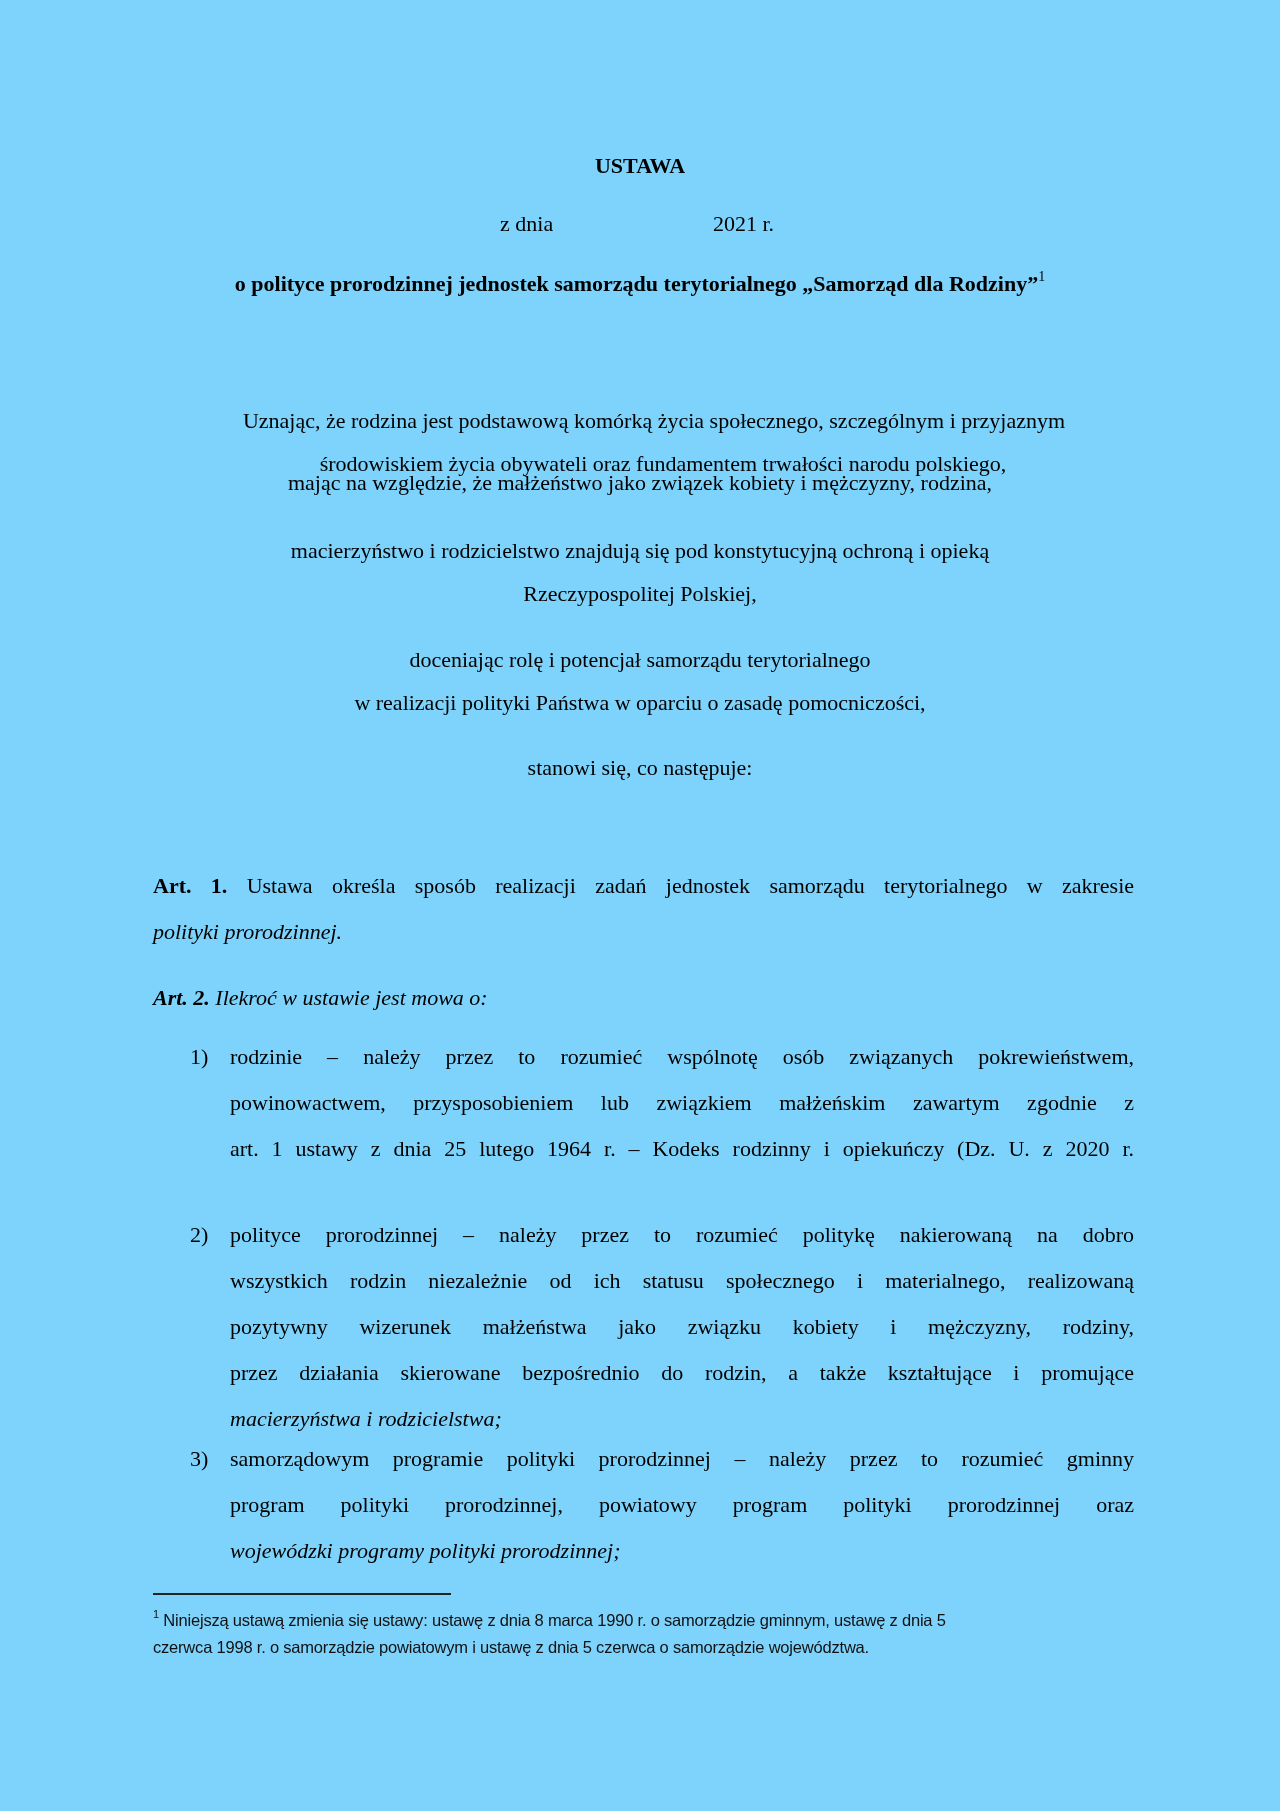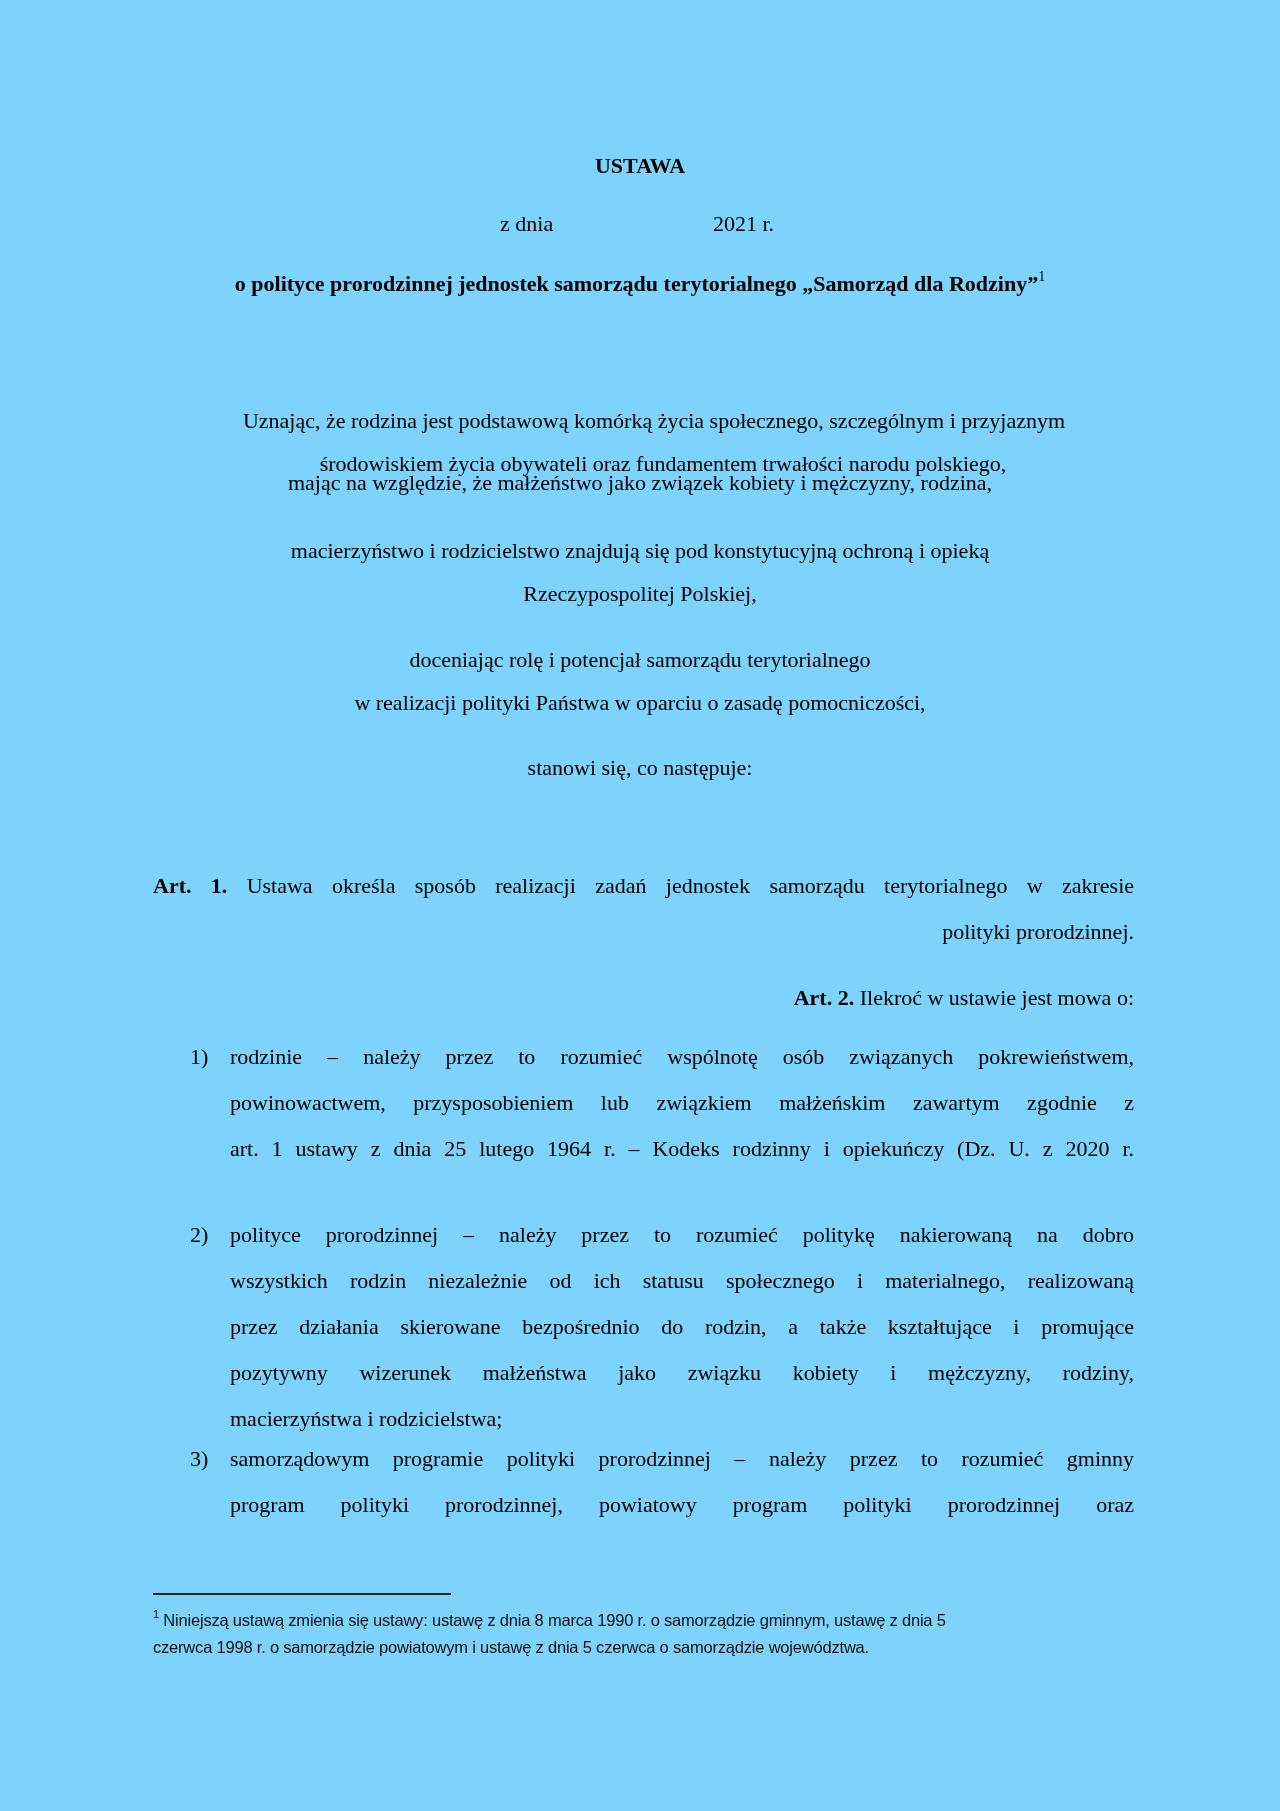--- a/index.html
+++ b/index.html
@@ -76,22 +76,23 @@
       top: 0;
     }
     .justline {
       display: block;
       text-align: justify;
       text-align-last: justify;
       white-space: nowrap;
     }
     .lastline {
       display: block;
-      text-align: right;
+      text-align: left;
       white-space: nowrap;
+      font-style: italic;
     }
     .fn-sep {
       left: 153px;
       top: 1593px;
       width: 298px;
       height: 0;
       border-top: 2px solid #222;
     }
     .footnote {
       left: 153px;
@@ -173,31 +174,32 @@
       <span class="justline">powinowactwem, przysposobieniem lub związkiem małżeńskim zawartym zgodnie z</span>
       <span class="justline">art. 1 ustawy z dnia 25 lutego 1964 r. – Kodeks rodzinny i opiekuńczy (Dz. U. z 2020 r.</span>
     </div>
   </div>
 
   <div class="abs list" style="top:1212px;">
     <div class="list-item">
       <span class="list-num">2)</span>
       <span class="justline">polityce prorodzinnej – należy przez to rozumieć politykę nakierowaną na dobro</span>
       <span class="justline">wszystkich rodzin niezależnie od ich statusu społecznego i materialnego, realizowaną</span>
+      <span class="justline">pozytywny wizerunek małżeństwa jako związku kobiety i mężczyzny, rodziny,</span>
       <span class="justline">przez działania skierowane bezpośrednio do rodzin, a także kształtujące i promujące</span>
-      <span class="justline">pozytywny wizerunek małżeństwa jako związku kobiety i mężczyzny, rodziny,</span>
       <span class="lastline">macierzyństwa i rodzicielstwa;</span>
     </div>
   </div>
 
   <div class="abs list" style="top:1436px;">
     <div class="list-item">
       <span class="list-num">3)</span>
       <span class="justline">samorządowym programie polityki prorodzinnej – należy przez to rozumieć gminny</span>
       <span class="justline">program polityki prorodzinnej, powiatowy program polityki prorodzinnej oraz</span>
+      <span class="lastline">wojewódzki programy polityki prorodzinnej;</span>
     </div>
   </div>
 
   <div class="abs fn-sep"></div>
 
   <div class="abs footnote">
     <span class="line"><sup>1</sup> <span>Niniejszą ustawą zmienia się ustawy: ustawę z dnia 8 marca 1990 r. o samorządzie gminnym, ustawę z dnia 5</span></span>
     <span class="line">czerwca 1998 r. o samorządzie powiatowym i ustawę z dnia 5 czerwca o samorządzie województwa.</span>
   </div>
 

